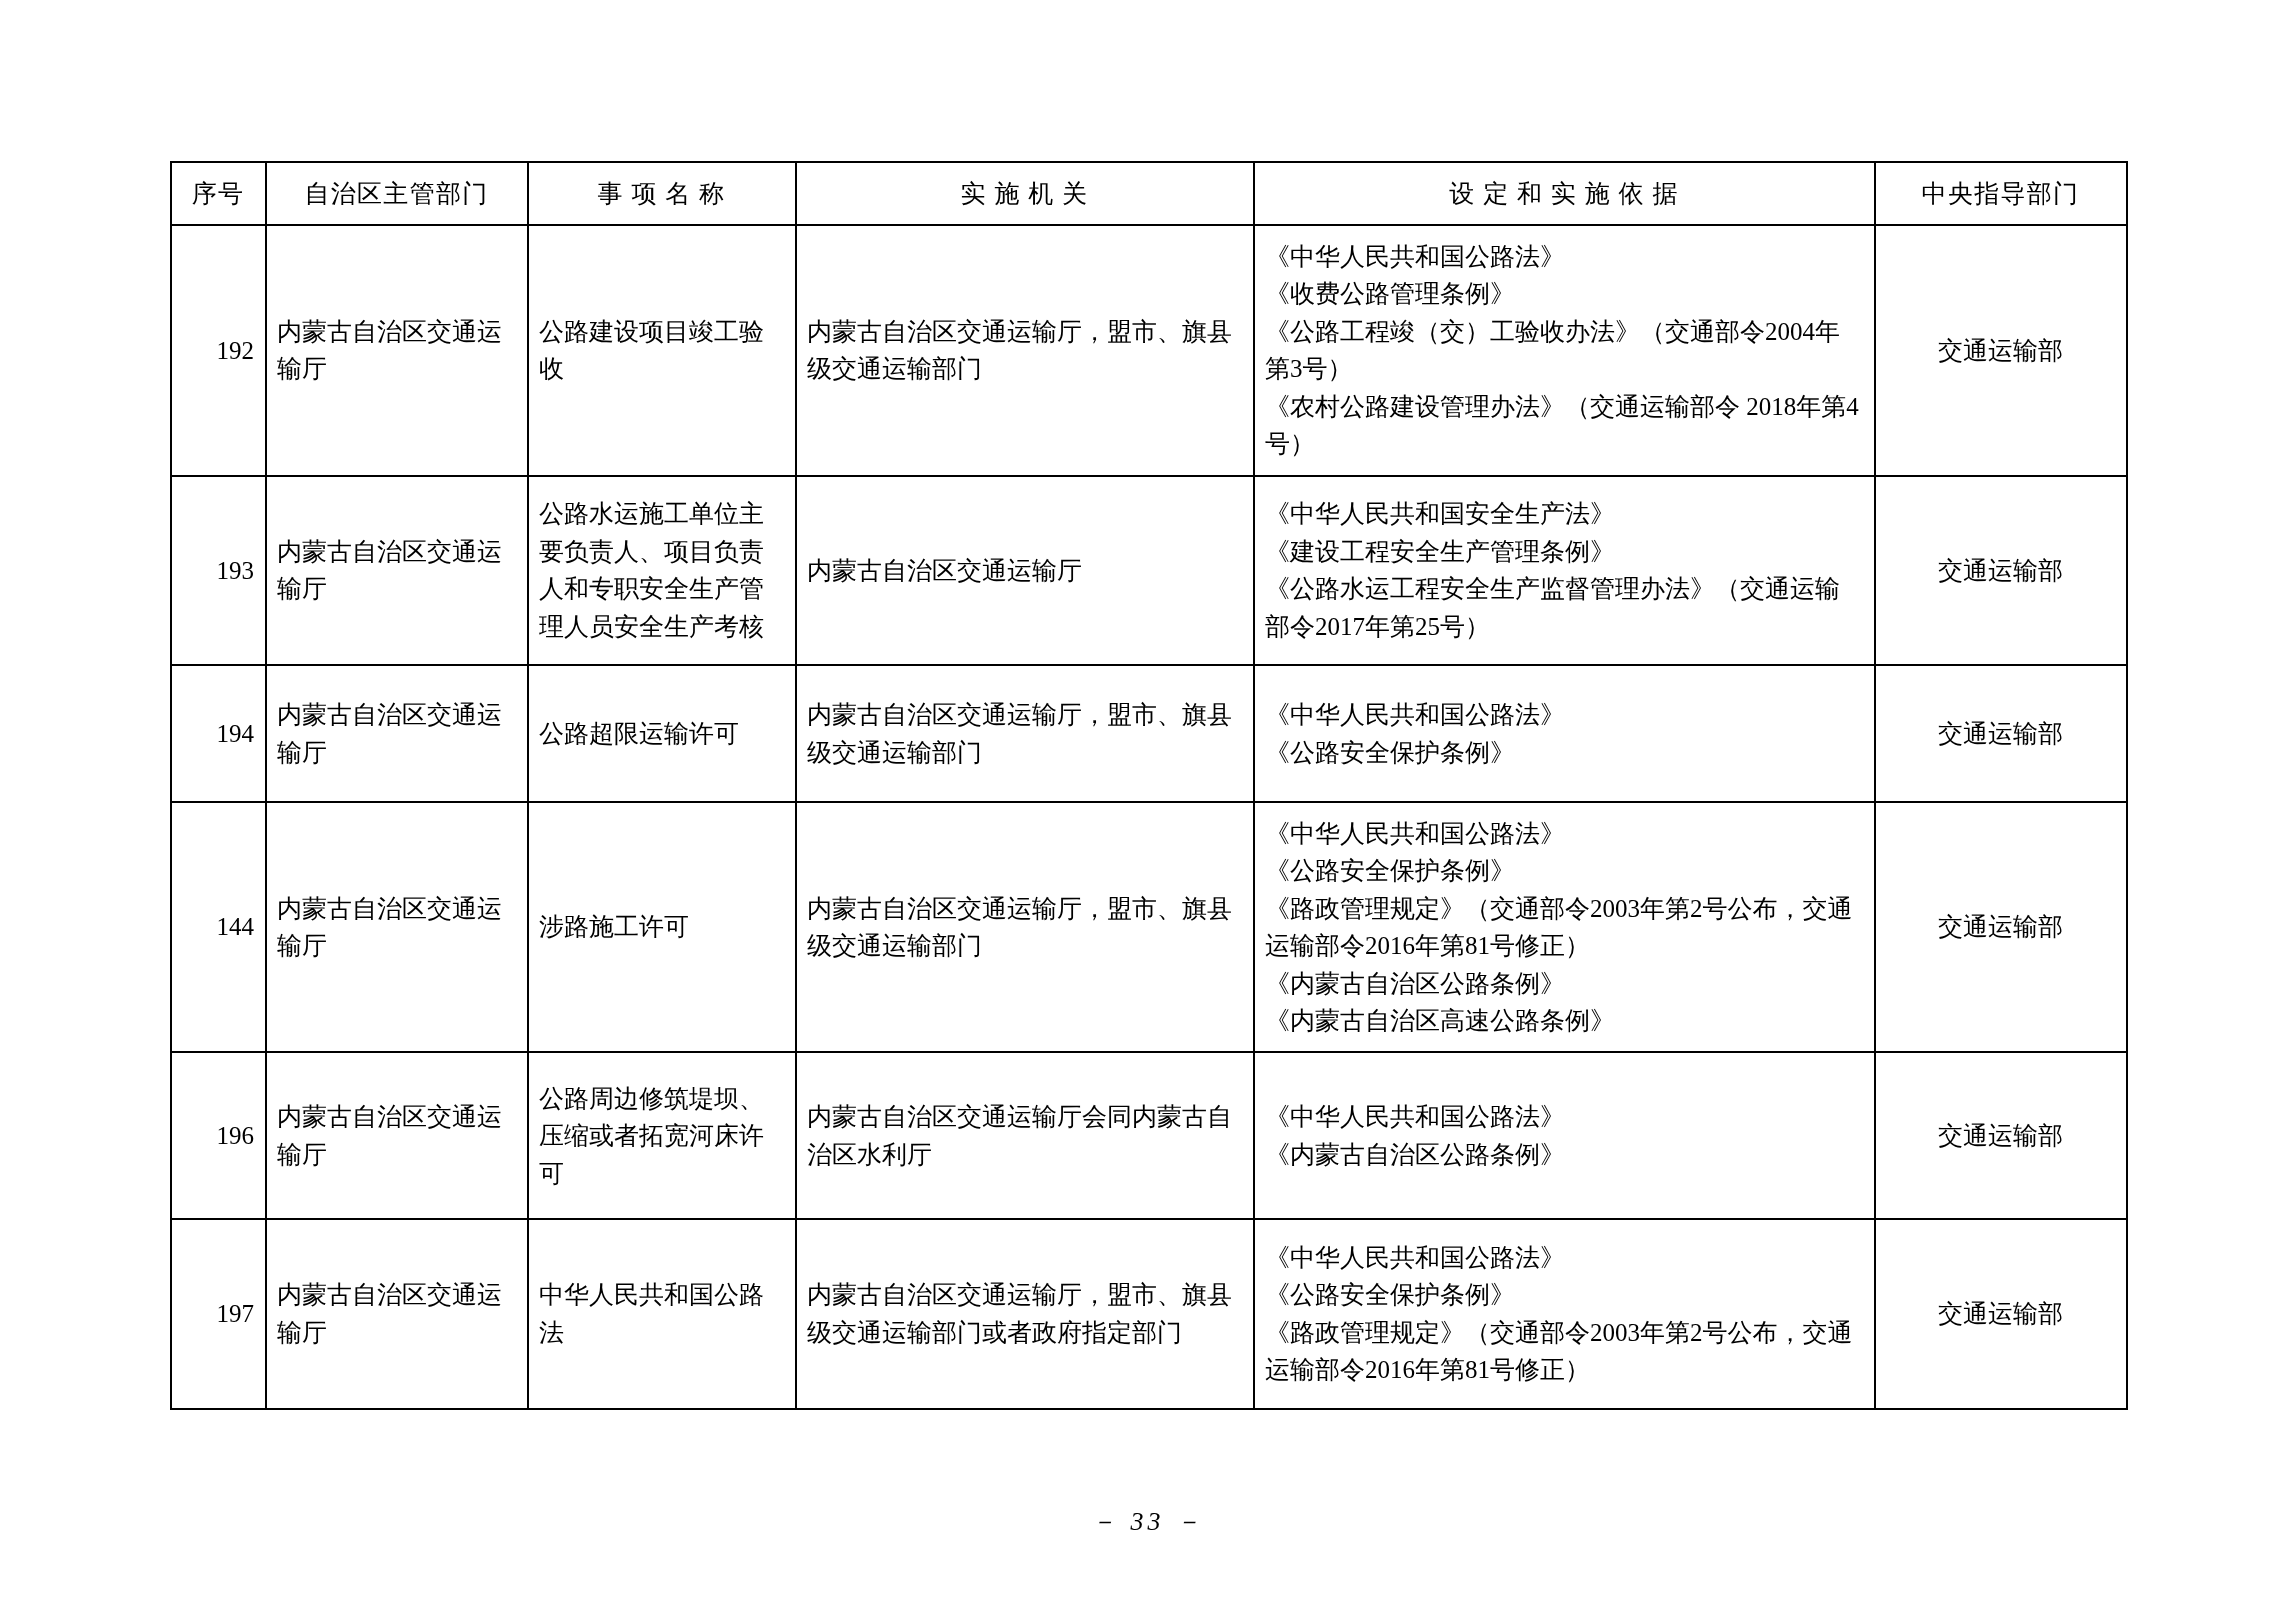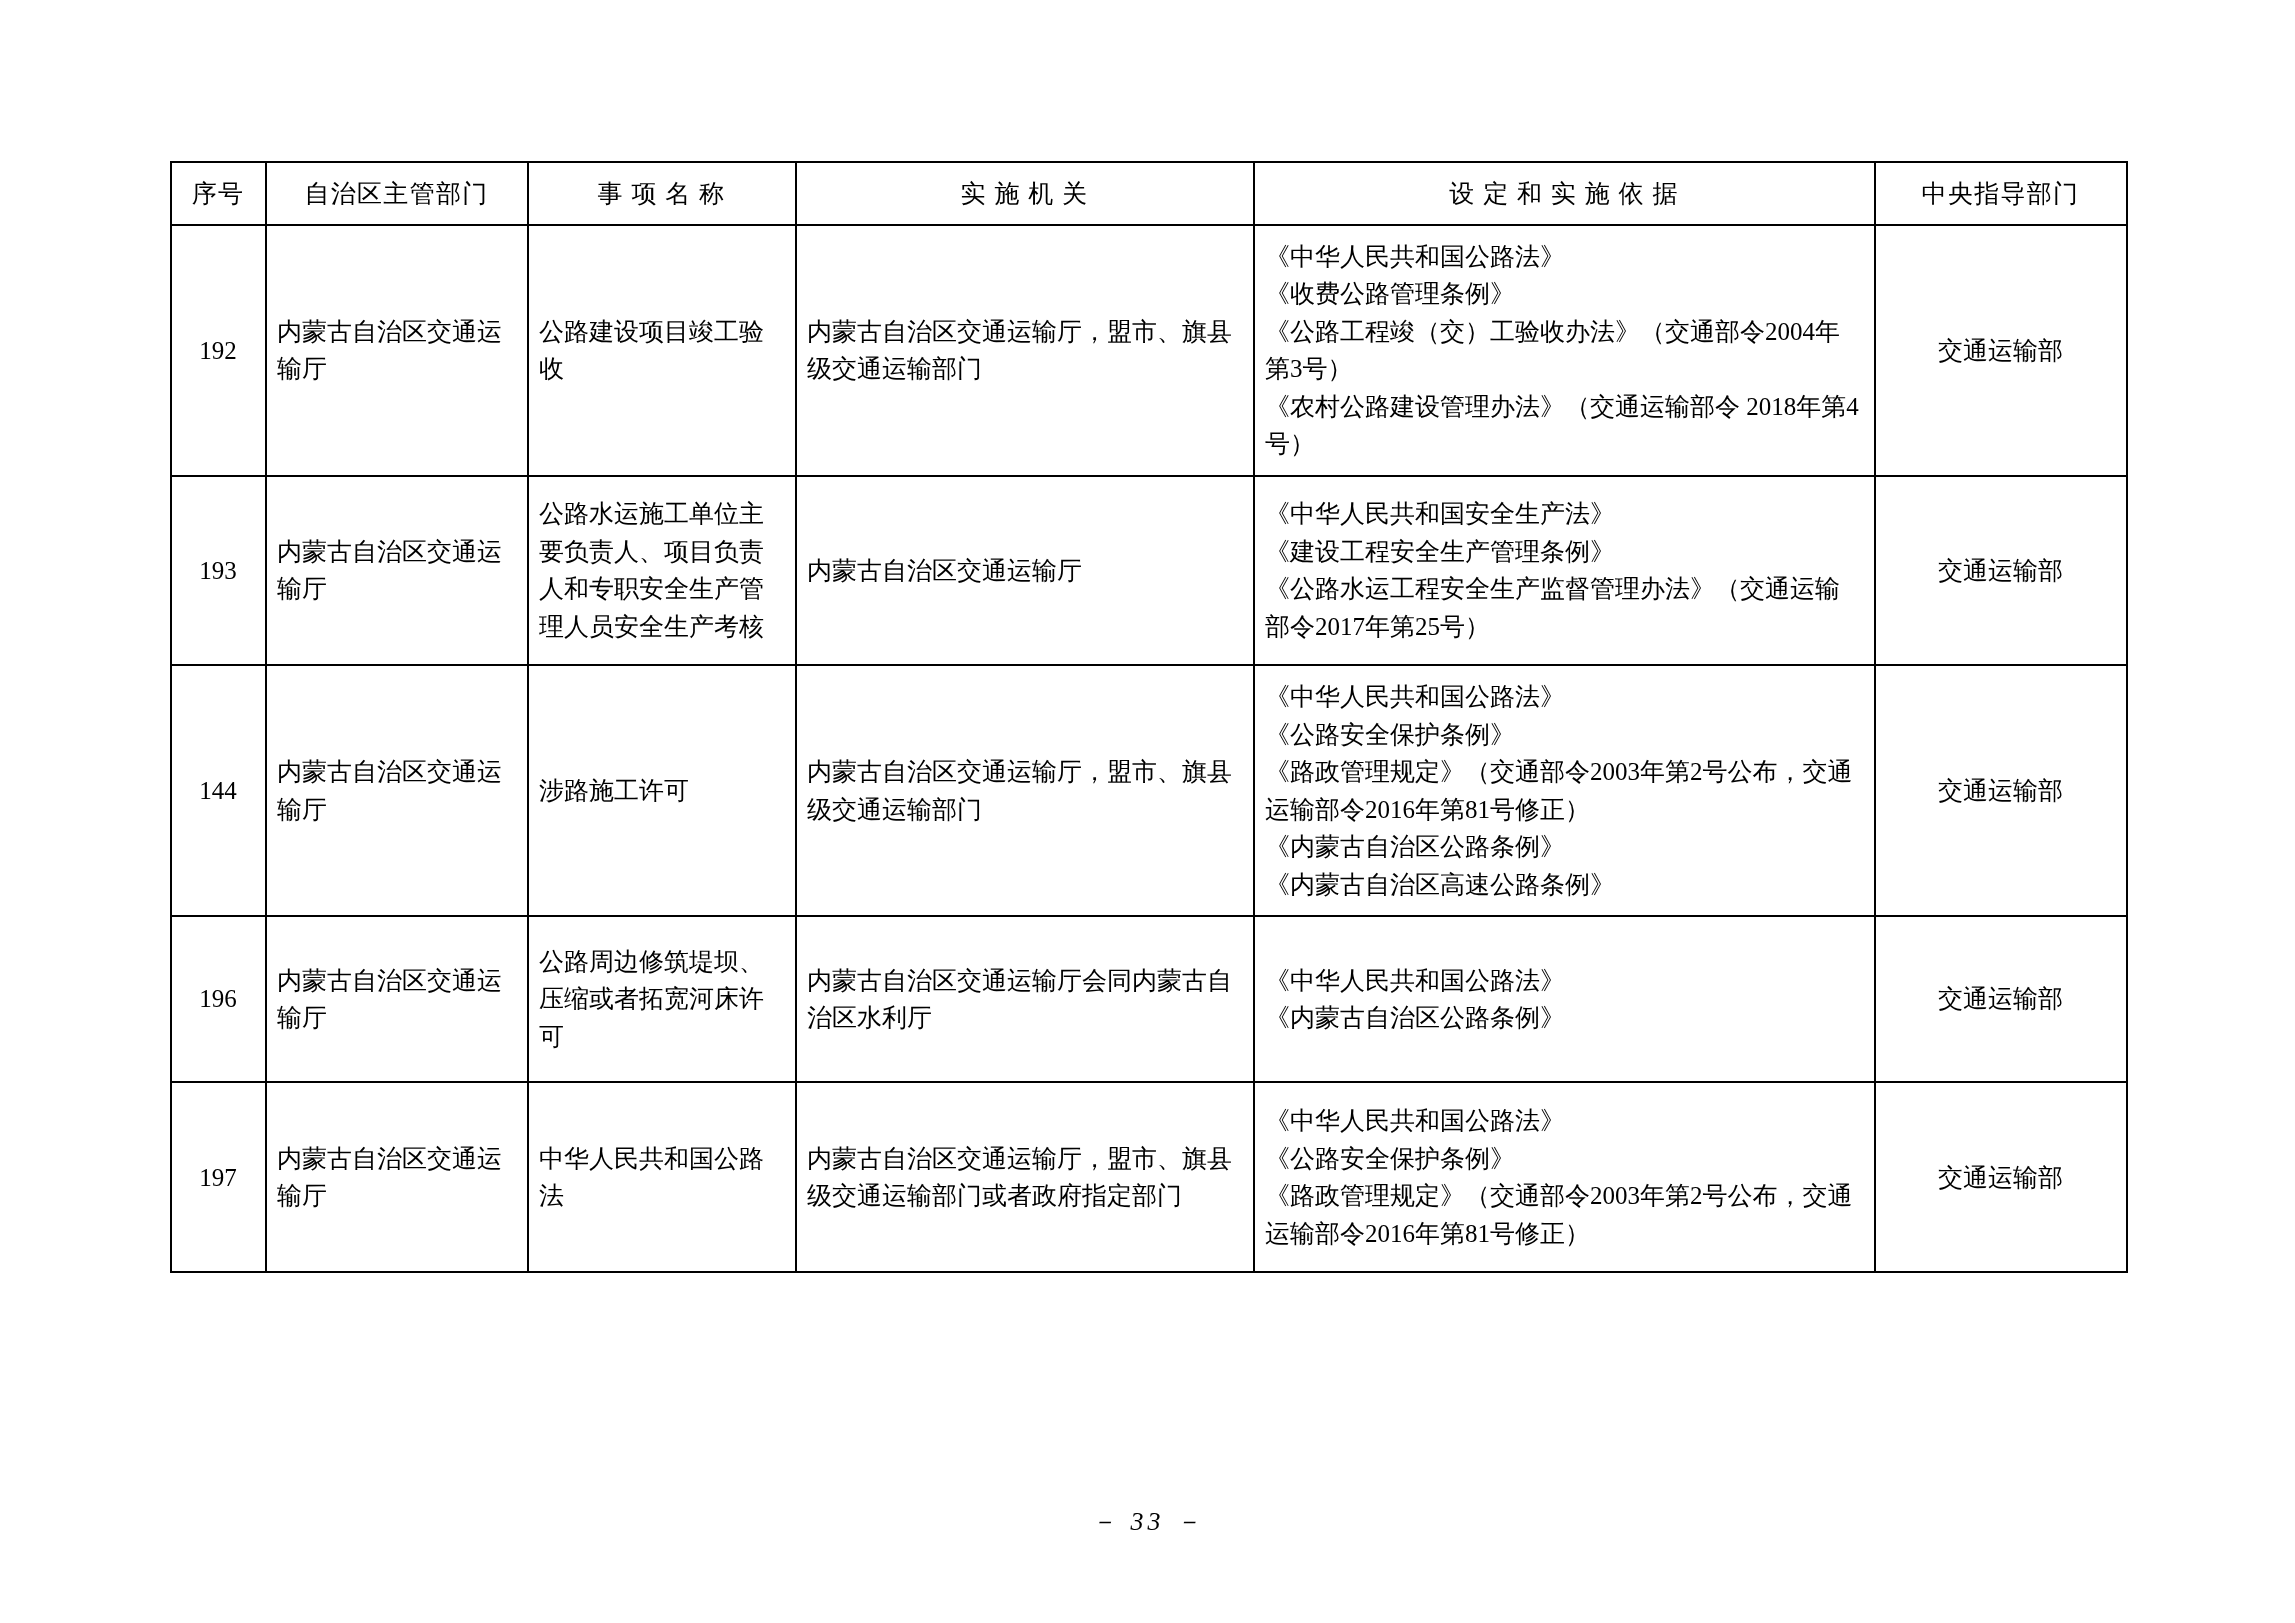--- a/index.html
+++ b/index.html
@@ -46,21 +46,21 @@
     letter-spacing: 1.3px;
   }
   .col-seq { width: 95px; }
   .col-dept { width: 262px; }
   .col-item { width: 268px; }
   .col-org { width: 458px; }
   .col-basis { width: 621px; }
   .col-central { width: 252px; }
 
   td.seq {
-    text-align: center;
+    text-align: right;
     font-size: 25px;
     border-radius: 29px;
   }
   td.dept {
     text-align: left;
     letter-spacing: 0px;
   }
   td.item {
     text-align: left;
   }
@@ -139,20 +139,31 @@
           <td class="dept">内蒙古自治区交通运输厅</td>
           <td class="item">公路水运施工单位主要负责人、项目负责人和专职安全生产管理人员安全生产考核</td>
           <td class="org">内蒙古自治区交通运输厅</td>
           <td class="basis">
             <span class="basis-line">《中华人民共和国安全生产法》</span>
             <span class="basis-line">《建设工程安全生产管理条例》</span>
             <span class="basis-line">《公路水运工程安全生产监督管理办法》（交通运输部令2017年第25号）</span>
           </td>
           <td class="central">交通运输部</td>
         </tr>
+        <tr class="r194">
+          <td class="seq">194</td>
+          <td class="dept">内蒙古自治区交通运输厅</td>
+          <td class="item">公路超限运输许可</td>
+          <td class="org">内蒙古自治区交通运输厅，盟市、旗县级交通运输部门</td>
+          <td class="basis">
+            <span class="basis-line">《中华人民共和国公路法》</span>
+            <span class="basis-line">《公路安全保护条例》</span>
+          </td>
+          <td class="central">交通运输部</td>
+        </tr>
         <tr class="r195">
           <td class="seq">144</td>
           <td class="dept">内蒙古自治区交通运输厅</td>
           <td class="item">涉路施工许可</td>
           <td class="org">内蒙古自治区交通运输厅，盟市、旗县级交通运输部门</td>
           <td class="basis">
             <span class="basis-line">《中华人民共和国公路法》</span>
             <span class="basis-line">《公路安全保护条例》</span>
             <span class="basis-line">《路政管理规定》（交通部令2003年第2号公布，交通运输部令2016年第81号修正）</span>
             <span class="basis-line">《内蒙古自治区公路条例》</span>

